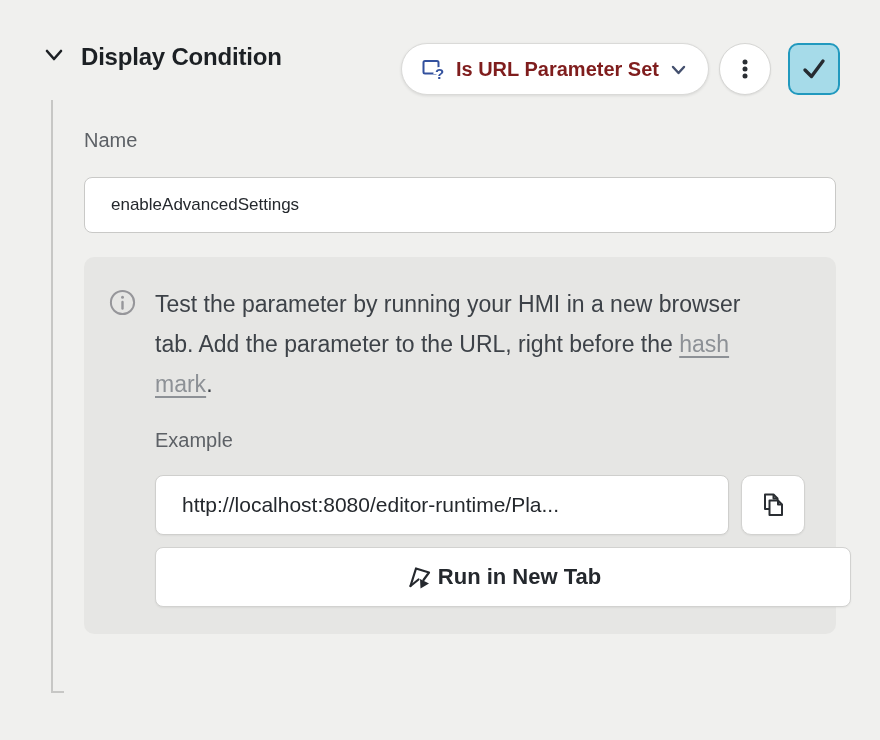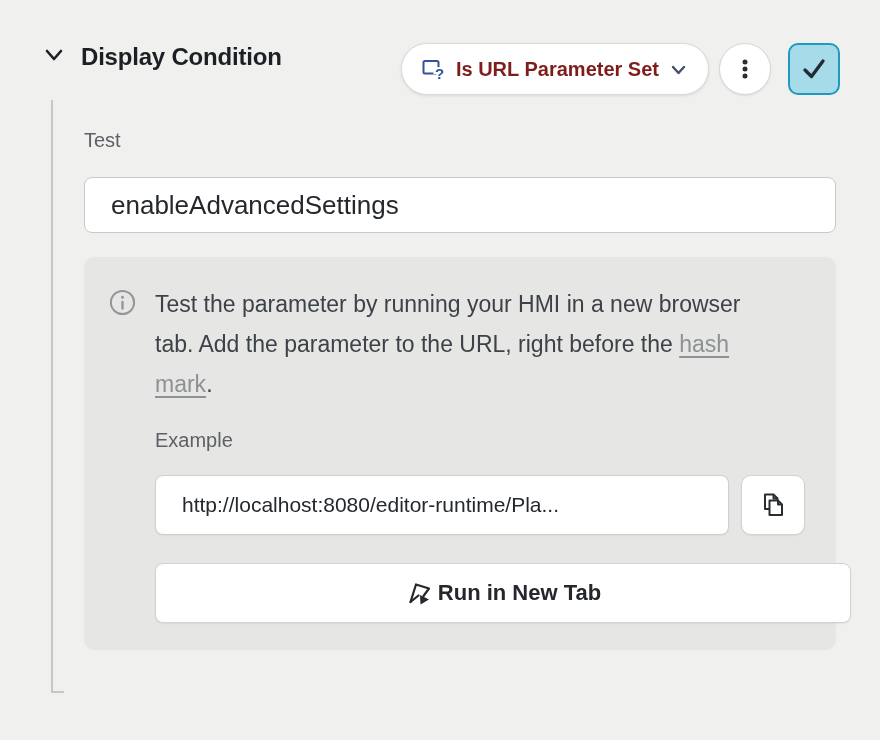--- a/index.html
+++ b/index.html
@@ -94,21 +94,21 @@
   .text-input {
     display: block;
     width: 100%;
     height: 56px;
     margin-top: 25px;
     padding: 0 20px 0 26px;
     background: #ffffff;
     border: 1px solid #c9c9c7;
     border-radius: 8px;
     font-family: "Liberation Sans", sans-serif;
-    font-size: 26px;
+    font-size: 17px;
     color: #24282d;
     outline: none;
   }
 
   
   .info-panel {
     margin-top: 24px;
     background: #e6e6e4;
     border-radius: 10px;
     padding: 27px 31px 27px 25px;
@@ -158,21 +158,21 @@
     flex: 0 0 auto;
     width: 64px; height: 60px;
     background: #ffffff;
     border: 1px solid #d2d2d0;
     border-radius: 10px;
     box-shadow: 0 1px 2px rgba(0,0,0,0.06);
     display: flex; align-items: center; justify-content: center;
     cursor: pointer;
   }
   .run-button {
-    margin-top: 28px;
+    margin-top: 12px;
     width: 100%;
     height: 60px;
     background: #ffffff;
     border: 1px solid #d2d2d0;
     border-radius: 8px;
     box-shadow: 0 1px 2px rgba(0,0,0,0.06);
     display: flex; align-items: center; justify-content: center;
     gap: 4px;
     cursor: pointer;
   }
@@ -225,21 +225,21 @@
       <svg width="30" height="30" viewBox="0 0 30 30" fill="none">
         <polyline points="6 16 12.5 22.5 24 7" stroke="#262b31" stroke-width="3.4" stroke-linecap="round" stroke-linejoin="round"></polyline>
       </svg>
     </span>
   </div>
 </div>
 
 <div class="tree-line"></div>
 
 <div class="content">
-  <div class="field-label">Test</div>
+  <div class="field-label">Name</div>
   <input class="text-input" type="text" value="enableAdvancedSettings" style="">
 
   <div class="info-panel">
     <div class="note-row">
       <span class="info-icon">
         <svg width="27" height="27" viewBox="0 0 27 27" fill="none">
           <circle cx="13.5" cy="13.5" r="11.6" stroke="#96969a" stroke-width="2"></circle>
           <circle cx="13.5" cy="8.3" r="1.5" fill="#96969a"></circle>
           <rect x="12.3" y="11.8" width="2.4" height="9" rx="1.2" fill="#96969a"></rect>
         </svg>

